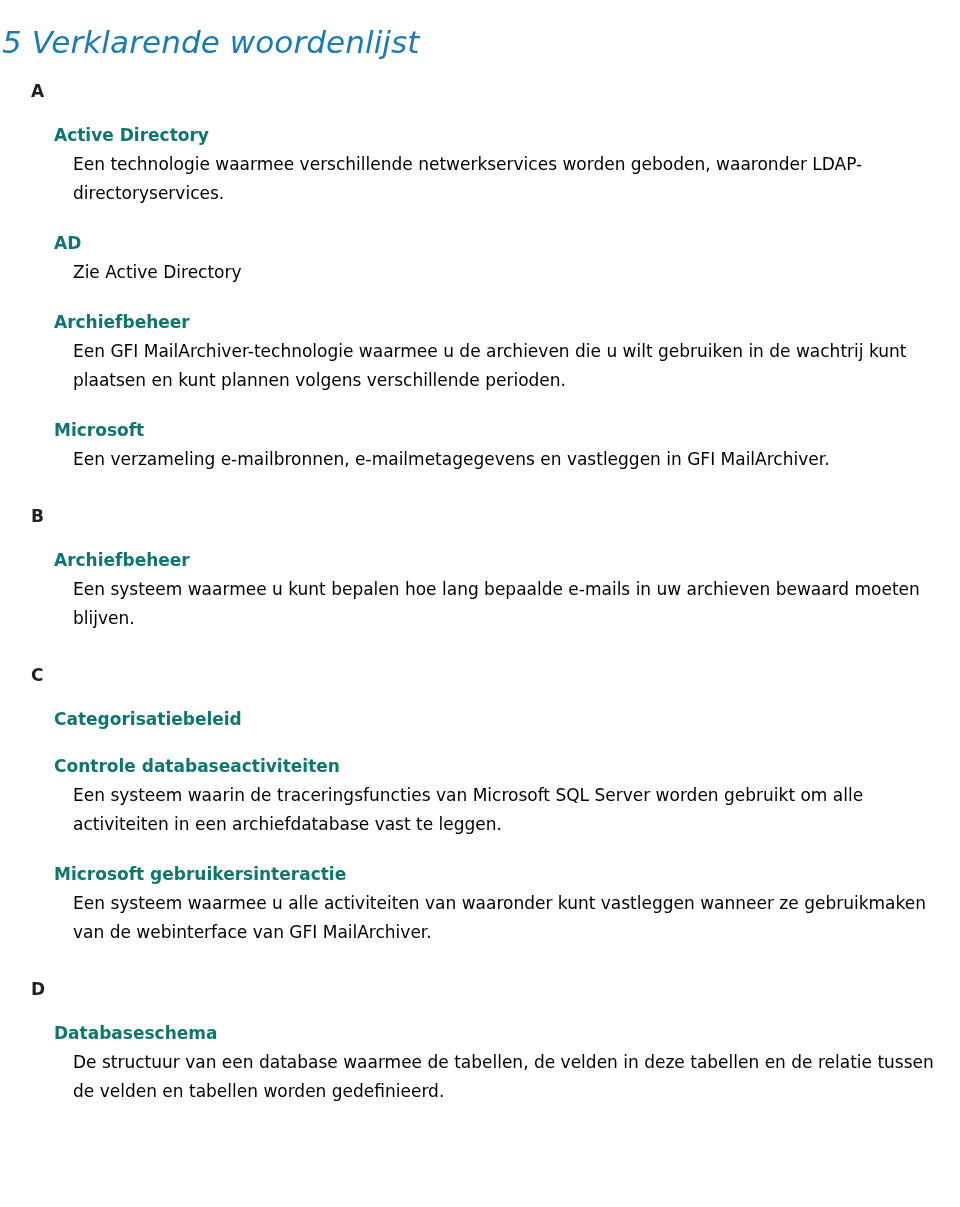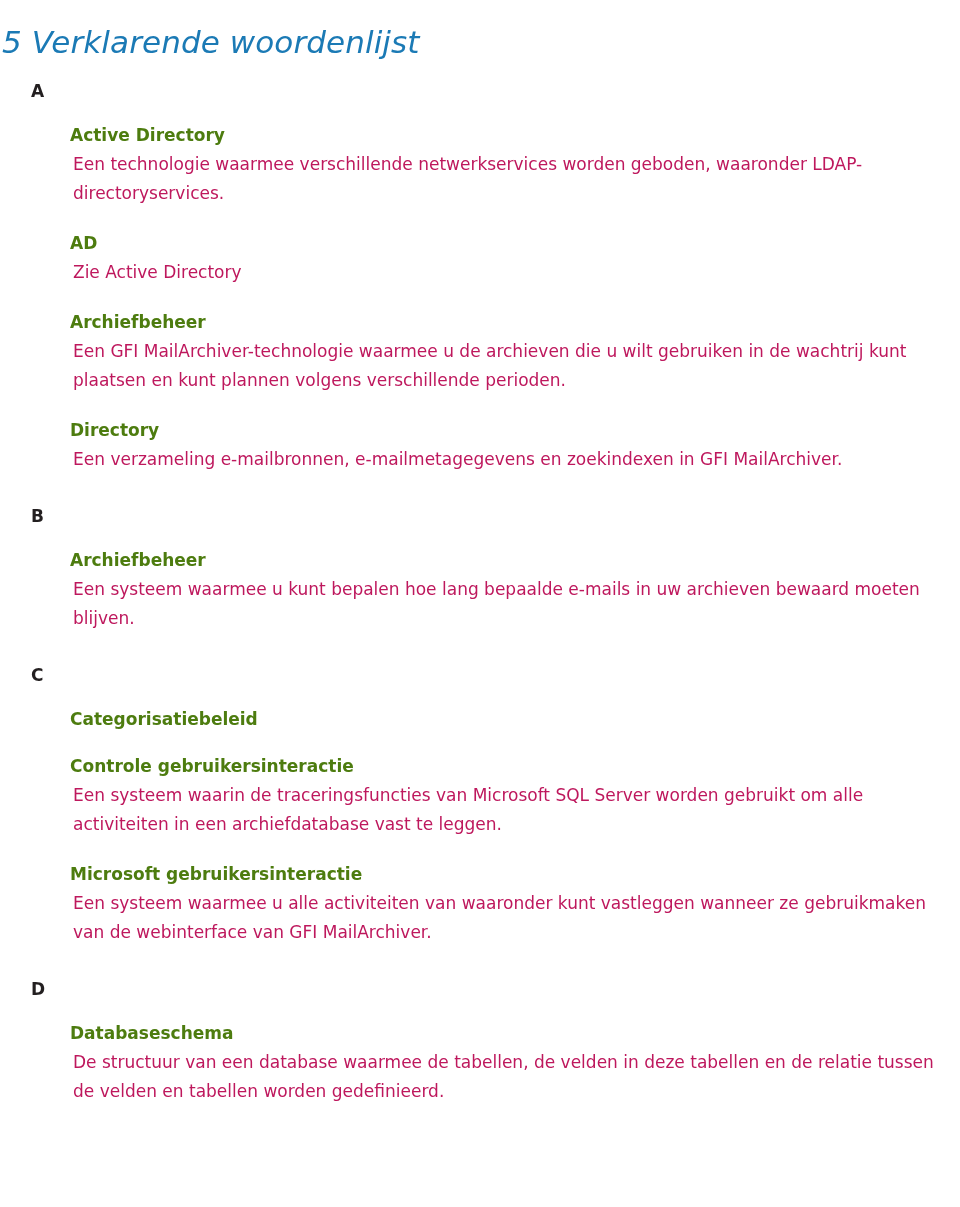--- a/index.html
+++ b/index.html
@@ -58,35 +58,35 @@
     font-weight: 700;
     color: #231f20;
     padding-left: 31px;
   }
 
   .entry {
     display: block;
   }
 
   .entry-term {
-    margin: 16px;
+    margin: 0;
     padding: 0 44px 0 54px;
     font-size: 17px;
     line-height: 24px;
     font-weight: 700;
-    color: #4d7c0f;
+    color: #0f766e;
   }
 
   .entry-def {
     margin: 0;
     padding: 0 12px 0 73px;
     font-size: 17px;
     line-height: 29px;
     font-weight: 400;
-    color: #be185d;
+    color: #000000;
     max-width: 880px;
   }
 
   
   .alpha-group + .alpha-group { margin-top: 31px; }
   .alpha-letter { margin-bottom: 21px; }
   .entry + .entry { margin-top: 23px; }
   .entry-term { margin-bottom: 3px; }
 </style>
 </head>
@@ -106,38 +106,38 @@
         </div>
         <div class="entry">
           <h3 class="entry-term">AD</h3>
           <p class="entry-def">Zie Active Directory</p>
         </div>
         <div class="entry">
           <h3 class="entry-term">Archiefbeheer</h3>
           <p class="entry-def">Een GFI MailArchiver-technologie waarmee u de archieven die u wilt gebruiken in de wachtrij kunt plaatsen en kunt plannen volgens verschillende perioden.</p>
         </div>
         <div class="entry">
-          <h3 class="entry-term">Directory</h3>
-          <p class="entry-def">Een verzameling e-mailbronnen, e-mailmetagegevens en zoekindexen in GFI MailArchiver.</p>
+          <h3 class="entry-term">Microsoft</h3>
+          <p class="entry-def">Een verzameling e-mailbronnen, e-mailmetagegevens en vastleggen in GFI MailArchiver.</p>
         </div>
       </section>
       <section class="alpha-group">
         <h2 class="alpha-letter">B</h2>
         <div class="entry">
           <h3 class="entry-term">Archiefbeheer</h3>
           <p class="entry-def">Een systeem waarmee u kunt bepalen hoe lang bepaalde e-mails in uw archieven bewaard moeten blijven.</p>
         </div>
       </section>
       <section class="alpha-group">
         <h2 class="alpha-letter">C</h2>
         <div class="entry">
           <h3 class="entry-term">Categorisatiebeleid</h3>
         </div>
         <div class="entry">
-          <h3 class="entry-term">Controle gebruikersinteractie</h3>
+          <h3 class="entry-term">Controle databaseactiviteiten</h3>
           <p class="entry-def">Een systeem waarin de traceringsfuncties van Microsoft SQL Server worden gebruikt om alle activiteiten in een archiefdatabase vast te leggen.</p>
         </div>
         <div class="entry">
           <h3 class="entry-term">Microsoft gebruikersinteractie</h3>
           <p class="entry-def">Een systeem waarmee u alle activiteiten van waaronder kunt vastleggen wanneer ze gebruikmaken van de webinterface van GFI MailArchiver.</p>
         </div>
       </section>
       <section class="alpha-group">
         <h2 class="alpha-letter">D</h2>
         <div class="entry">

